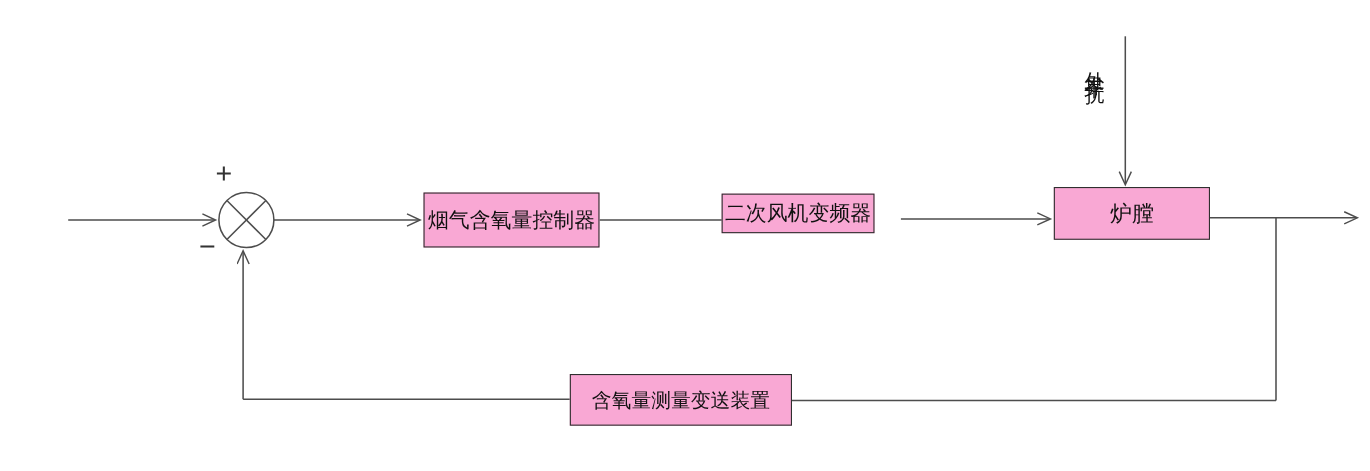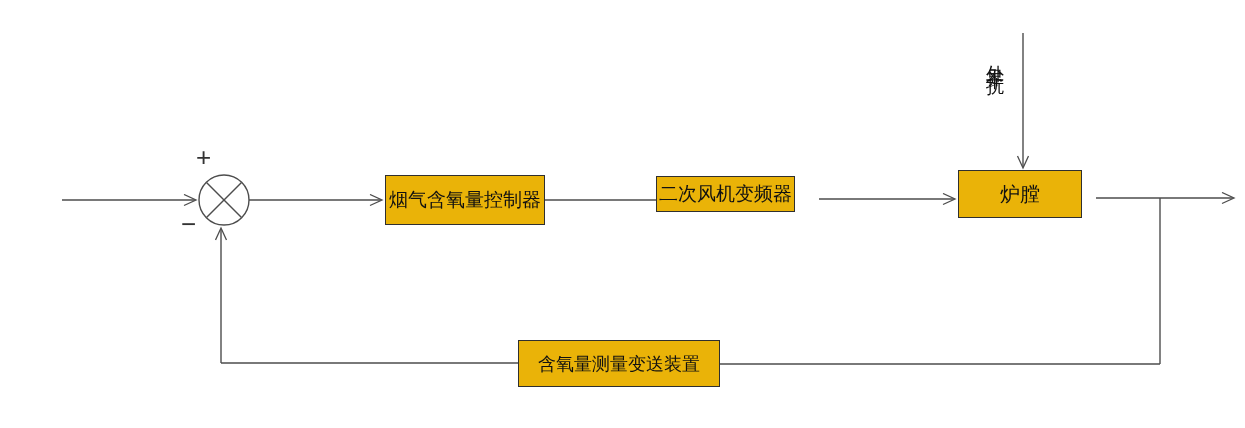--- a/index.html
+++ b/index.html
@@ -19,30 +19,30 @@
     position: absolute;
     left: 0;
     top: 0;
     width: 1245px;
     height: 428px;
   }
   .block {
     position: absolute;
     box-sizing: border-box;
     border: 1.5px solid #2f2f2f;
-    background: #eab308;
+    background: #f9a8d4;
     display: flex;
     align-items: center;
     justify-content: center;
     color: #111111;
     white-space: nowrap;
   }
   .block-controller  { left: 385px; top: 175px; width: 160px; height: 50px; font-size: 19px; }
   .block-fan-vfd     { left: 656px; top: 176px; width: 139px; height: 36px; font-size: 19px; }
-  .block-furnace     { left: 958px; top: 170px; width: 124px; height: 48px; font-size: 20px; }
+  .block-furnace     { left: 958px; top: 170px; width: 142px; height: 48px; font-size: 20px; }
   .block-transmitter { left: 518px; top: 340px; width: 202px; height: 47px; font-size: 18px; }
   .free-label {
     position: absolute;
     color: #111111;
     white-space: nowrap;
   }
   .setpoint-label {
     left: 2px; top: 166px;
     font-size: 22px;
     letter-spacing: 3px;

